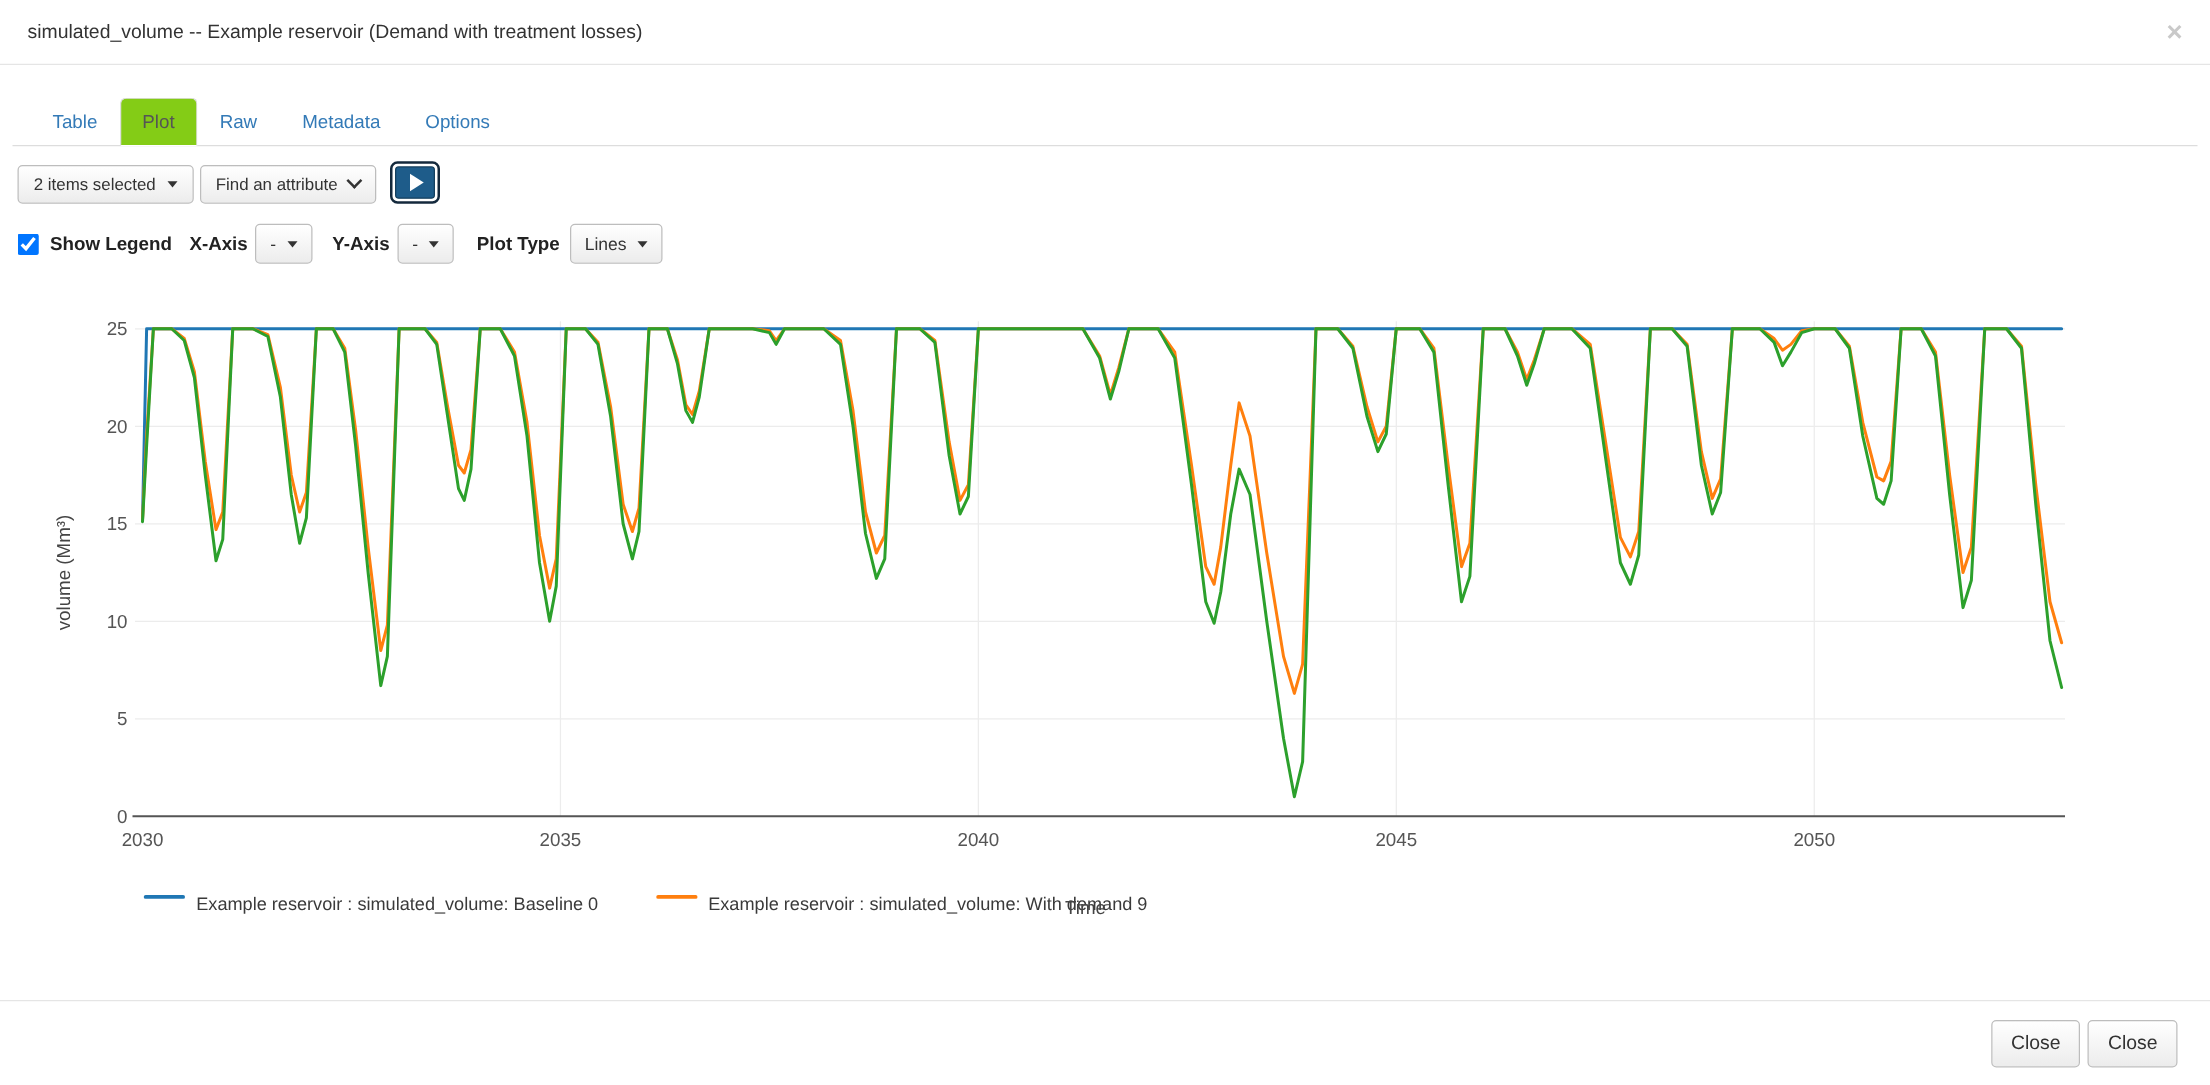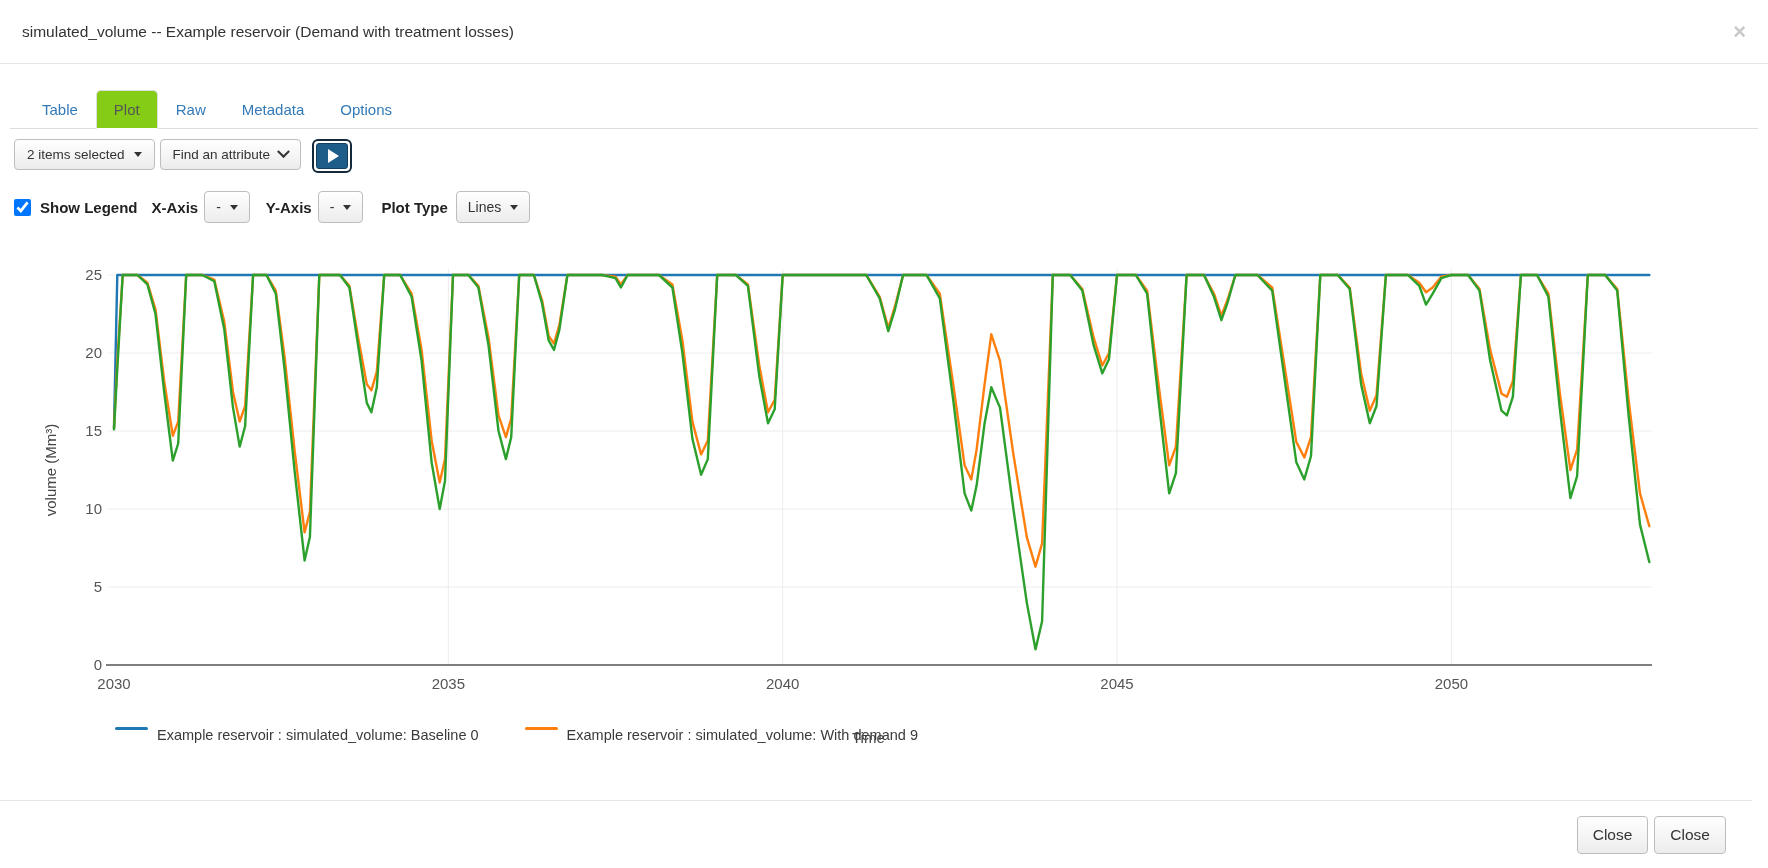--- a/index.html
+++ b/index.html
@@ -1,33 +1,33 @@
 <!DOCTYPE html>
 <html><head>
 <meta charset="utf-8">
 <style>
   * { box-sizing: border-box; margin: 0; padding: 0; }
   html,body { width:1768px; height:868px; background:#fff; overflow:hidden;
               font-family:"Liberation Sans", sans-serif; color:#333; }
   .dialog { position:relative; width:1768px; height:868px; background:#fff; }
 
   
-  .hdr { height:64px; border-bottom:1px solid #e5e5e5; display:flex;
+  .hdr { height:52px; border-bottom:1px solid #e5e5e5; display:flex;
          align-items:center; justify-content:space-between; padding:16px 22px; }
   .hdr-title { font-size:15.5px; color:#333; }
   .close-x { font-size:22px; font-weight:700; color:#c9c9c9; cursor:pointer; line-height:1; }
 
   
   .tabs { margin:26px 10px 0 10px; display:flex; border-bottom:1px solid #ddd; padding-left:14px; }
   .tab { font-size:15px; color:#337ab7; padding:10px 17px; cursor:pointer;
          border:1px solid transparent; border-radius:5px 5px 0 0; margin-bottom:-1px; }
   .tab.active { color:#555; background:#84cc16; border-color:#ddd; border-bottom-color:#fff; cursor:default; }
 
   
-  .tb1 { margin:10px 0 0 14px; display:flex; align-items:flex-start; gap:5px; height:36px; }
+  .tb1 { margin:10px 0 0 14px; display:flex; align-items:flex-end; gap:5px; height:36px; }
   .btn { display:inline-flex; align-items:center; gap:9px; background:linear-gradient(#fff,#ececec);
          border:1px solid #bdbdbd; border-radius:4px; color:#333; cursor:pointer;
          font-family:"Liberation Sans",sans-serif; }
   .btn-sm { font-size:13.5px; padding:7px 12px; }
   .caret-down { width:0; height:0; border-left:4.5px solid transparent; border-right:4.5px solid transparent;
                 border-top:5px solid #333; display:inline-block; }
   .caret-up { width:0; height:0; border-left:4.5px solid transparent; border-right:4.5px solid transparent;
               border-bottom:5px solid #333; display:inline-block; }
   .chev { width:9px; height:9px; border-right:2.4px solid #333; border-bottom:2.4px solid #333;
           transform:rotate(45deg) translate(-2px,-2px); display:inline-block; }
@@ -50,21 +50,21 @@
   svg text.tick { font:15px "Liberation Sans",sans-serif; fill:#555; }
   svg text.axlabel { font:15px "Liberation Sans",sans-serif; fill:#444; }
   .legend-row { position:relative; margin-top:26px; padding-left:75px; display:flex;
                 align-items:center; gap:46px; }
   .legend-item { display:flex; align-items:flex-start; gap:9px; cursor:pointer; }
   .legend-swatch { width:33px; height:3px; border-radius:2px; background:#888; }
   .legend-label { font-size:14.5px; color:#3a3a3a; }
   .time-label { position:absolute; left:812px; top:2px; font-size:15px; color:#444; }
 
   
-  .ftr { position:absolute; left:0; right:16px; bottom:0; height:68px; border-top:1px solid #e5e5e5;
+  .ftr { position:absolute; left:0; right:0; bottom:0; height:68px; border-top:1px solid #e5e5e5;
          background:#fff; display:flex; align-items:center; justify-content:flex-end;
          padding:0 26px; gap:6px; }
   .btn-lg { font-size:15.5px; padding:9px 15px; }
 </style>
 </head>
 <body>
 
 <div class="dialog">
 
   <div class="hdr">

